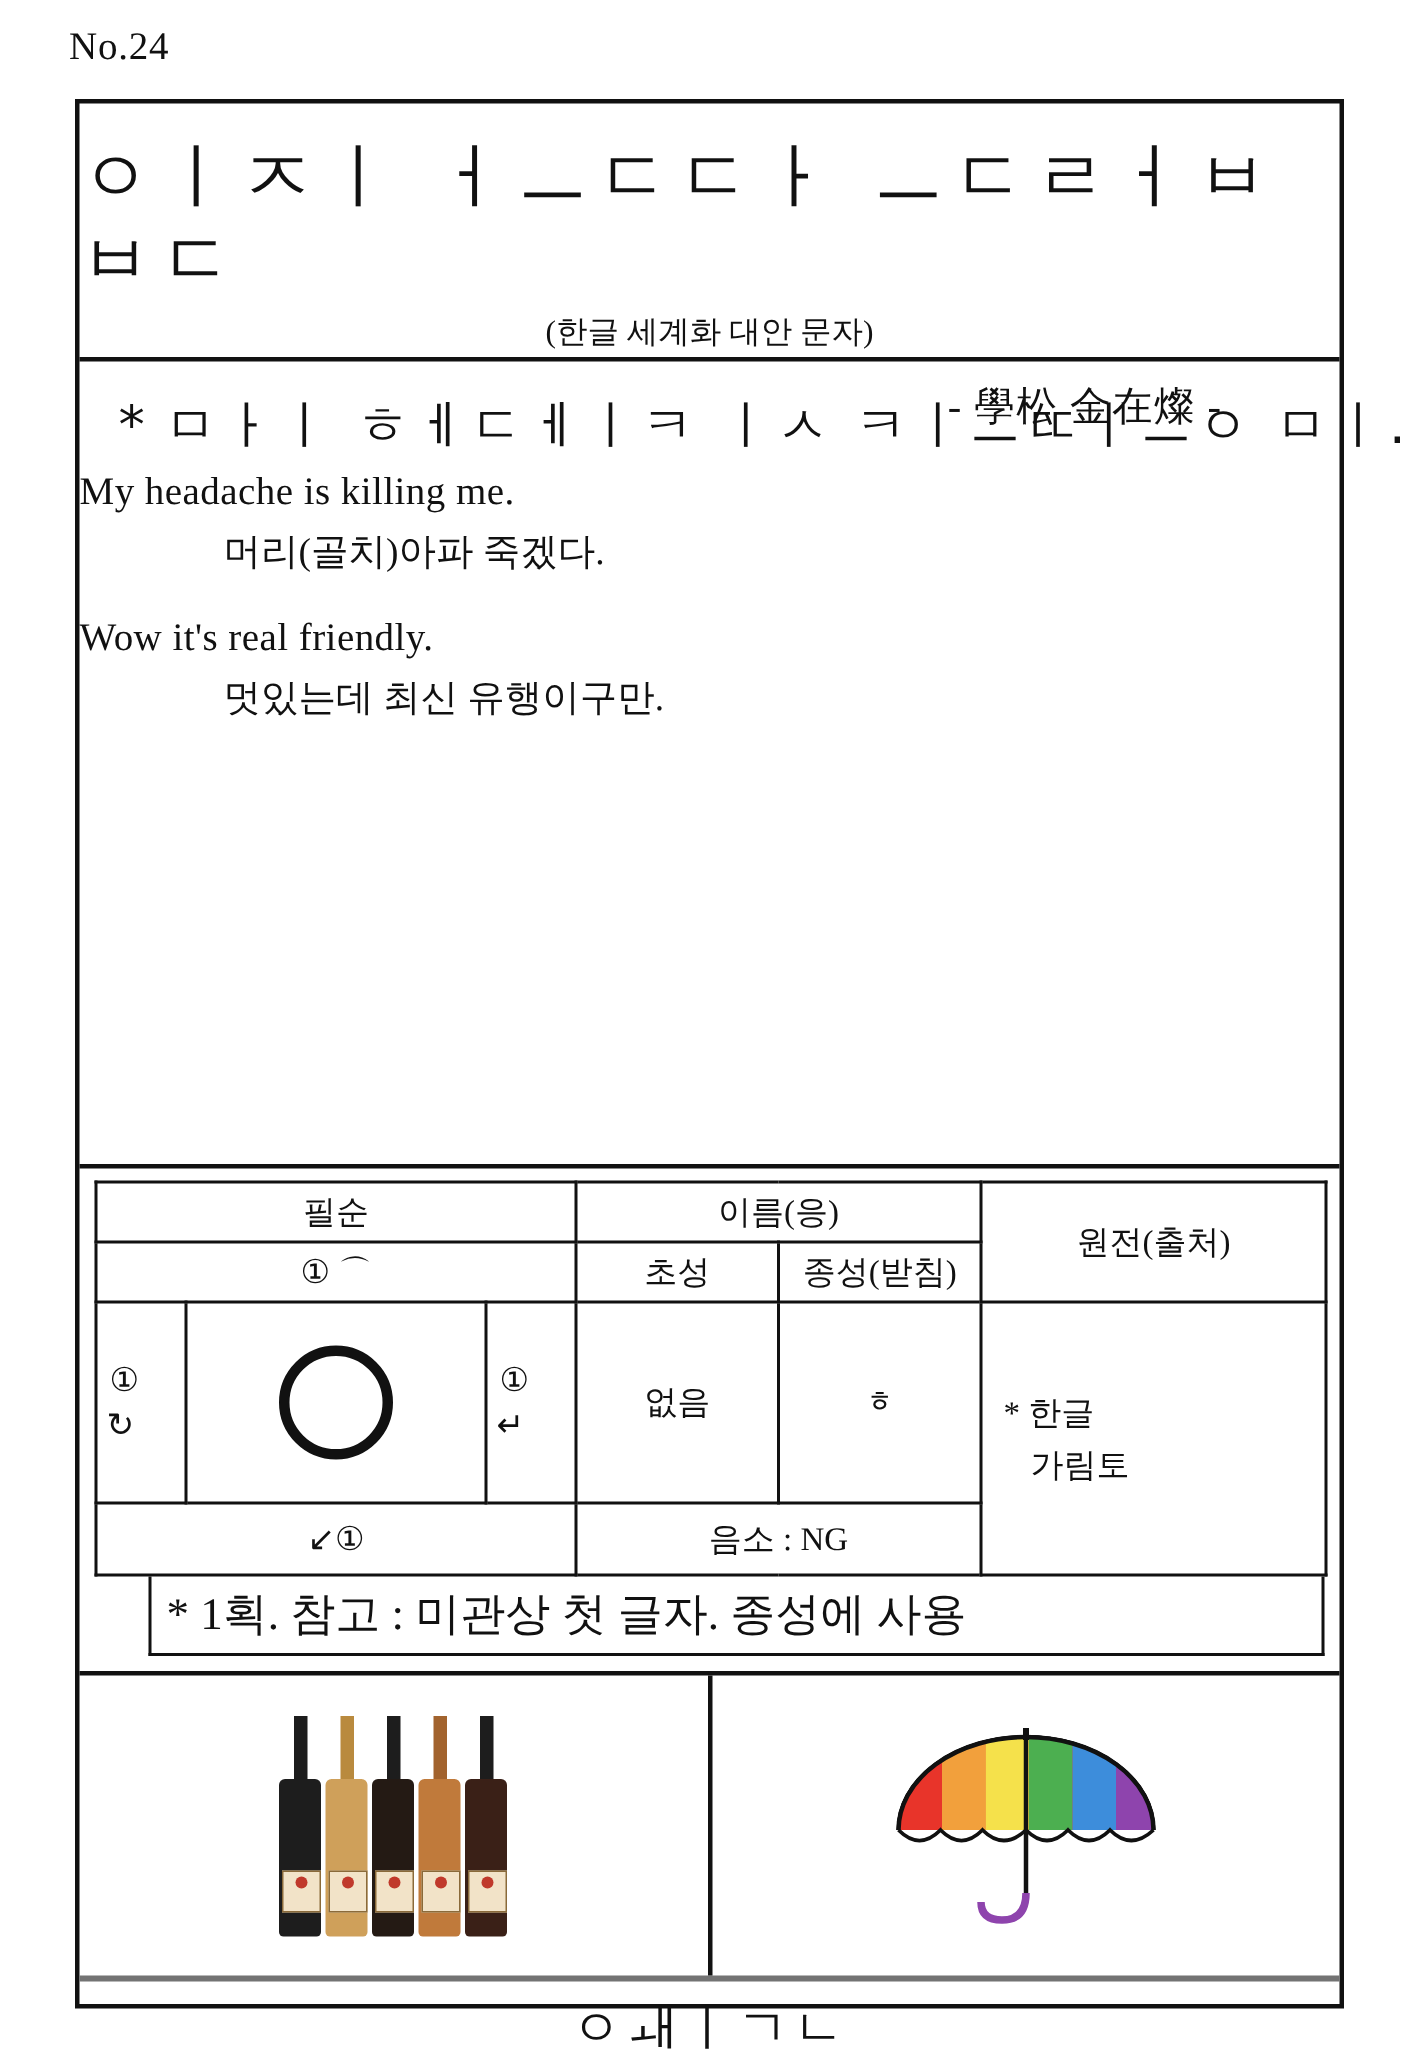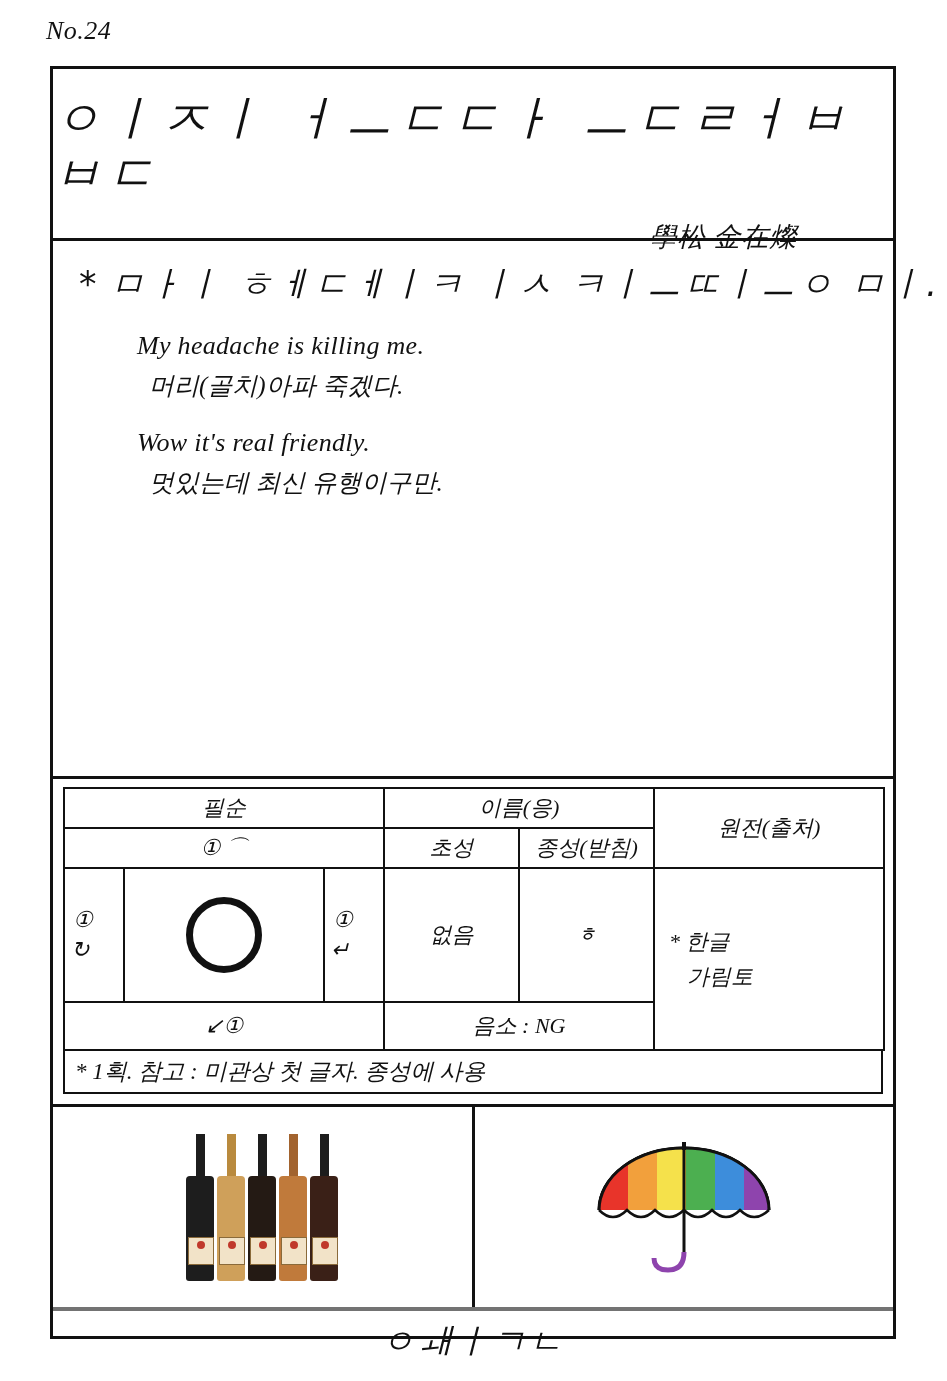--- a/index.html
+++ b/index.html
@@ -13,21 +13,20 @@
     font-family: "Liberation Serif", serif;
     color: #111;
     position: relative;
     overflow: hidden;
   }
   .page {
     position: absolute;
     left: 0; top: 0;
     width: 756px;
     height: 1381px;
-    font-style: italic;
   }
   .page-no {
     position: absolute;
     left: 46px;
     top: 16px;
     font-size: 26px;
     font-family: "Liberation Serif", serif;
     letter-spacing: 0.5px;
   }
   .frame {
@@ -86,22 +85,21 @@
     font-family: "DejaVu Sans", sans-serif;
     letter-spacing: 3px;
     padding-left: 26px;
     line-height: 1.25;
     white-space: nowrap;
   }
   .ex-star { margin-right: 10px; }
   .ex-en {
     font-size: 26px;
     font-family: "Liberation Serif", serif;
-    padding-left: 84px;
-    margin-top: 24px;
+    margin-top: 6px;
     letter-spacing: 0.3px;
   }
   .ex-ko {
     font-size: 25px;
     font-family: "Liberation Serif", serif;
     padding-left: 96px;
     margin-top: 8px;
   }
   
   .tbl-wrap {
@@ -154,21 +152,22 @@
     font-size: 23px;
     line-height: 1.6;
     margin-top: 41px;
   }
   .origin-cell .line2 { padding-left: 18px; display:block; }
   .eumso { font-size: 24px; }
   .note-box {
     border: 2px solid #111;
     border-top: 0;
     padding: 5px 0 5px 10px;
-    font-size: 23px;
+    font-size: 30px;
+    margin-left: 36px;
   }
   
   .pics {
     display: flex;
     height: 200px;
   }
   .pic-cell {
     flex: 1 1 50%;
     border-right: 3px solid #111;
     display: flex;
@@ -213,20 +212,21 @@
 <body>
 
 <div class="page">
 
   <div class="page-no">No.24</div>
 
   <div class="frame">
 
     <div class="title-block">
       <div class="title-main">ㅇㅣㅈㅣ ㅓㅡㄷㄷㅏ ㅡㄷㄹㅓㅂㅂㄷ</div>
+      <div class="title-sub">(한글 세계화 대안 문자)</div>
       <div class="title-author">- 學松 金在燦 -</div>
     </div>
 
     <div class="examples">
 
       <div class="ex">
         <div class="ex-script">
           <span class="ex-star">*</span><span>ㅁㅏㅣ ㅎㅔㄷㅔㅣㅋ ㅣㅅ ㅋㅣㅡㄸㅣㅡㅇ ㅁㅣ.</span>
         </div>
         <div class="ex-en">My headache is killing me.</div>

